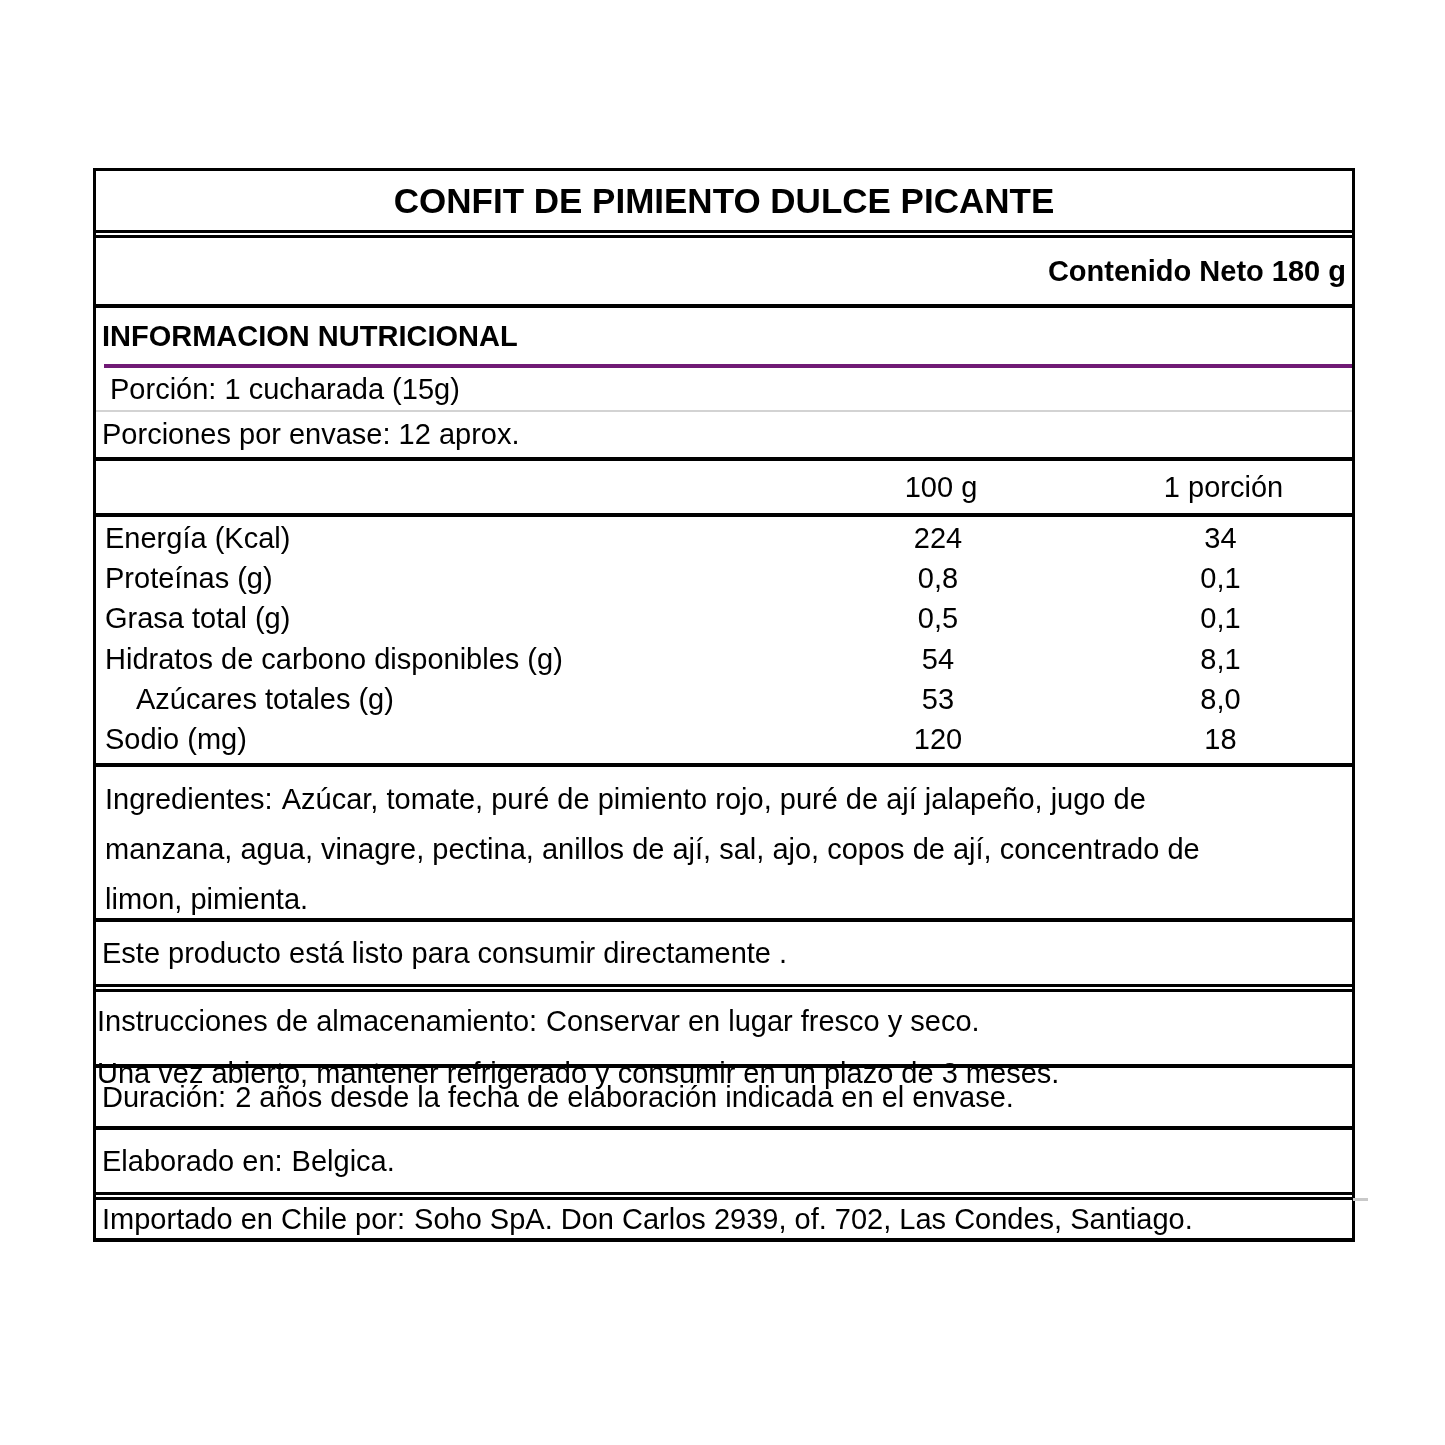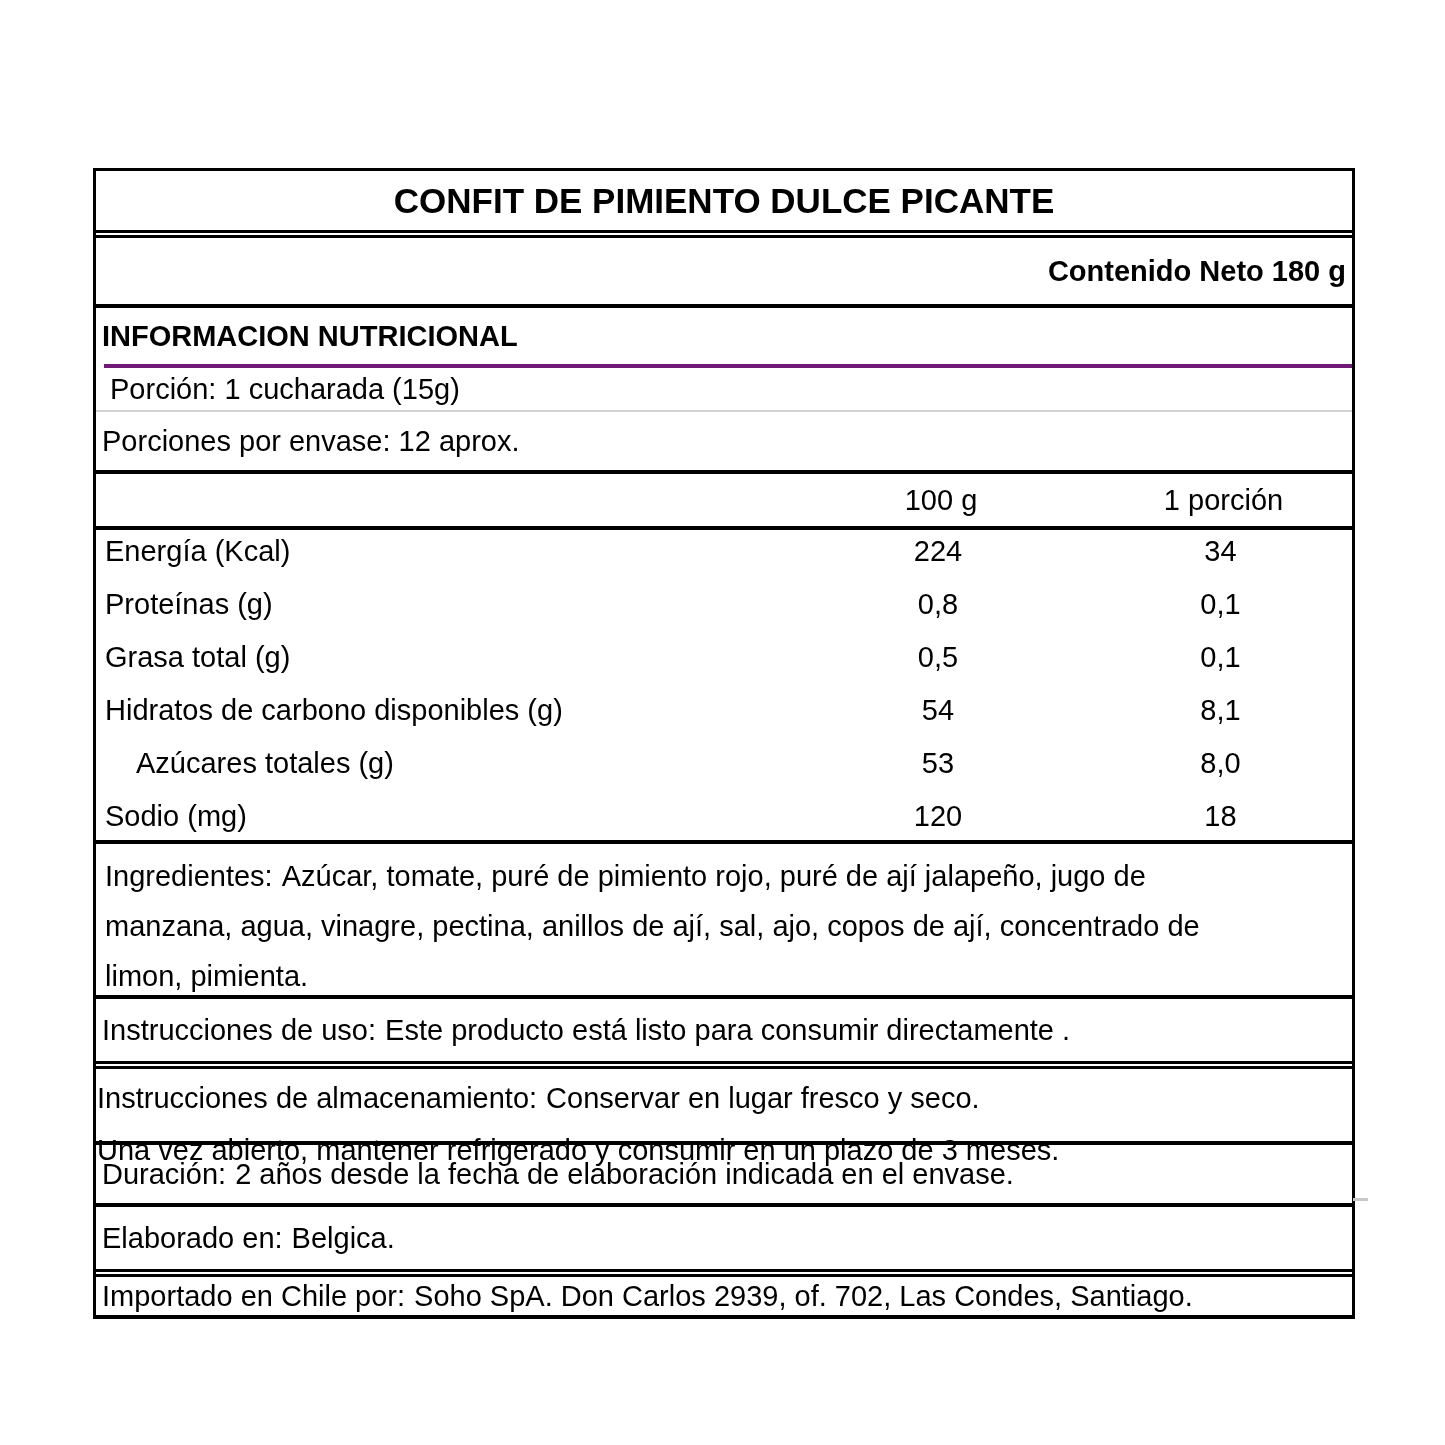--- a/index.html
+++ b/index.html
@@ -33,31 +33,31 @@
   
   .b3  { border-top: 4px solid #701a75; margin-left: 8px; }
   .b4  { border-top: 4px solid #000; }
   .bdbl{ border-top: 8px double #000; }
   .bg  { border-top: 2px solid var(--divider-gray, #d3d3d3); }
 
   .title-row    { height: 59px;  justify-content: center; font-weight: bold; font-size: 35px; }
   .neto-row     { height: 74px;  justify-content: flex-end; font-weight: bold; }
   .info-row     { height: 60px;  font-weight: bold; }
   .porcion-row  { height: 46px; }
-  .porciones-row{ height: 60px; }
+  .porciones-row{ height: 47px; }
   .colhead-row  { height: 56px; }
 
   .nlabel { flex: 1 1 auto; text-align: left; }
   .nlabel.indent { padding-left: 31px; }
   .col1 { flex: 0 0 320px; text-align: center; }
   .col2 { flex: 0 0 245px; text-align: center; }
 
   .nutrients {
     box-sizing: border-box;
-    height: 314px;
+    height: 250px;
     display: flex;
     flex-direction: column;
     justify-content: space-between;
     padding: 5px 0 7px 0;
   }
   .nrow {
     display: flex;
     align-items: center;
     padding: 0 9px;
     font-size: 29px;
@@ -148,21 +148,20 @@
     </div>
   </div>
 
   <div class="ing-row b4">
     <div><span class="lead">Ingredientes:</span><span>Azúcar, tomate, puré de pimiento rojo, puré de ají jalapeño, jugo de</span></div>
     <div>manzana, agua, vinagre, pectina, anillos de ají, sal, ajo, copos de ají, concentrado de</div>
     <div>limon, pimienta.</div>
   </div>
 
   <div class="row uso-row b4">
-    <span class="lead">Instrucciones de uso:</span>
       <span>Este producto está listo para consumir directamente .</span>
   </div>
 
   <div class="alm-row bdbl">
     <div><span class="lead">Instrucciones de almacenamiento:</span><span>Conservar en lugar fresco y seco.</span></div>
     <div>Una vez abierto, mantener refrigerado y consumir en un plazo de 3 meses.</div>
   </div>
 
   <div class="row duracion-row b4">
     <span class="lead">Duración:</span>

